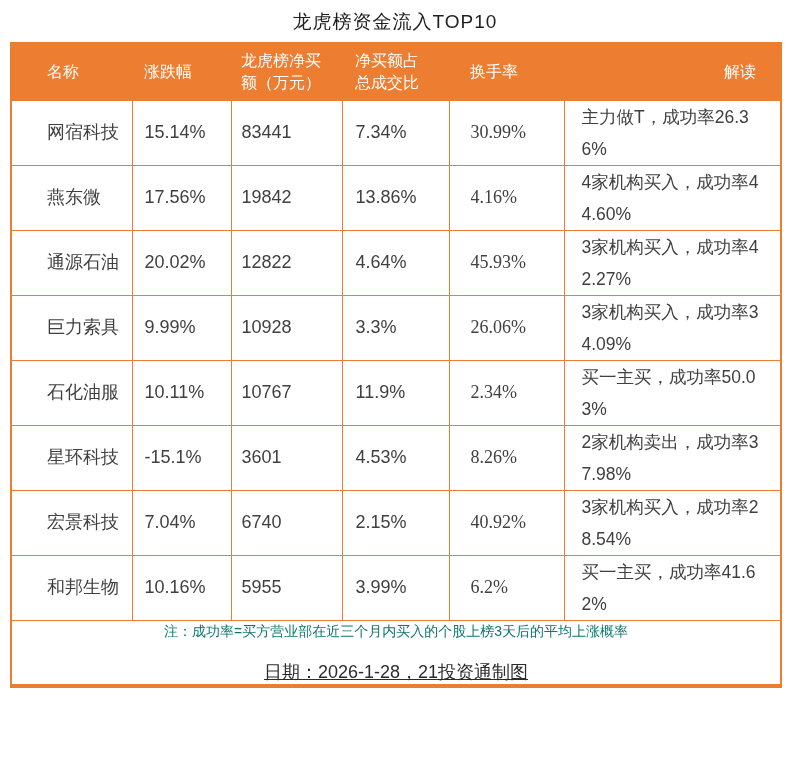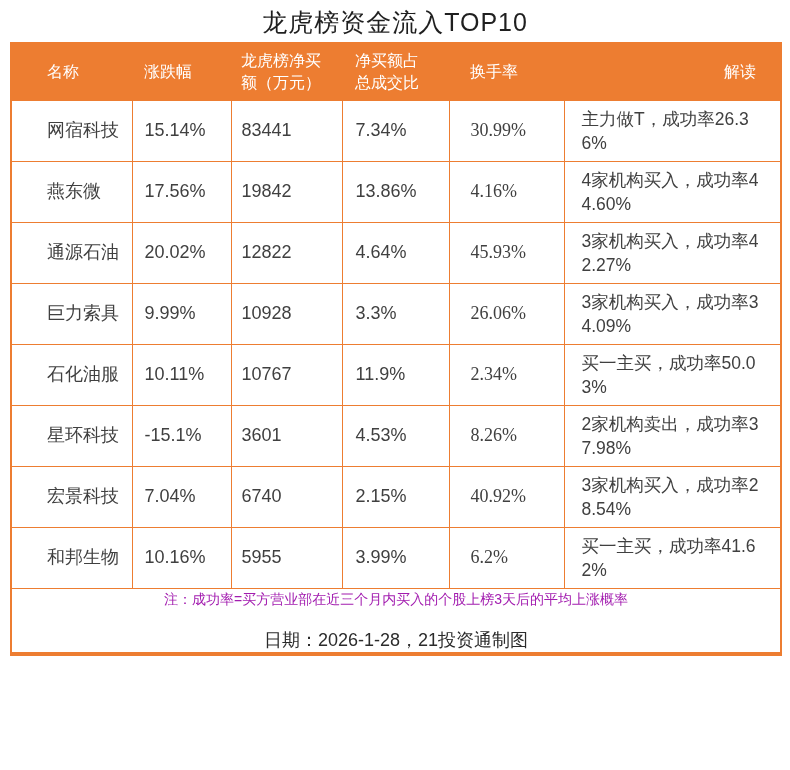--- a/index.html
+++ b/index.html
@@ -7,21 +7,21 @@
     padding: 0;
     width: 790px;
     height: 770px;
     background: #ffffff;
     overflow: hidden;
     font-family: "Liberation Sans", "DejaVu Sans", sans-serif;
   }
   .page-title {
     width: 790px;
     text-align: center;
-    font-size: 25px;
+    font-size: 19px;
     font-weight: 500;
     color: #1f1f1f;
     letter-spacing: 1px;
     padding-top: 7px;
     height: 30px;
     line-height: 30px;
   }
   table.inflow-table {
     border-collapse: collapse;
     table-layout: fixed;
@@ -57,41 +57,42 @@
   th.c1, td.c1 { padding-left: 35px; }
   th.c2, td.c2 { padding-left: 12px; }
   th.c3, td.c3 { padding-left: 10px; }
   th.c4, td.c4 { padding-left: 13px; }
   th.c5, td.c5 { padding-left: 21px; font-family: Liberation Serif, serif; }
   th.c6 { text-align: right; padding-left: 0; padding-right: 24px; }
   td.c6 {
     padding-left: 17px;
     padding-right: 10px;
     word-break: break-all;
-    line-height: 24px;
+    line-height: 32px;
     font-size: 17.5px;
   }
   tfoot td {
     border: 1.5px solid #ED7D31;
     background: #ffffff;
     height: 57px;
     vertical-align: middle;
     text-align: center;
     padding: 0;
   }
   .footnote-line {
     font-size: 14px;
-    color: #a21caf;
+    color: #0f766e;
     line-height: 20px;
   }
   .source-line {
     font-size: 18px;
     color: #2b2b2b;
     line-height: 24px;
     margin-top: 19px;
+    text-decoration: underline;
   }
 </style>
 </head>
 <body>
 
 <div class="page-title">龙虎榜资金流入TOP10</div>
 
 <table class="inflow-table">
   <colgroup>
     <col style="width:121px">

